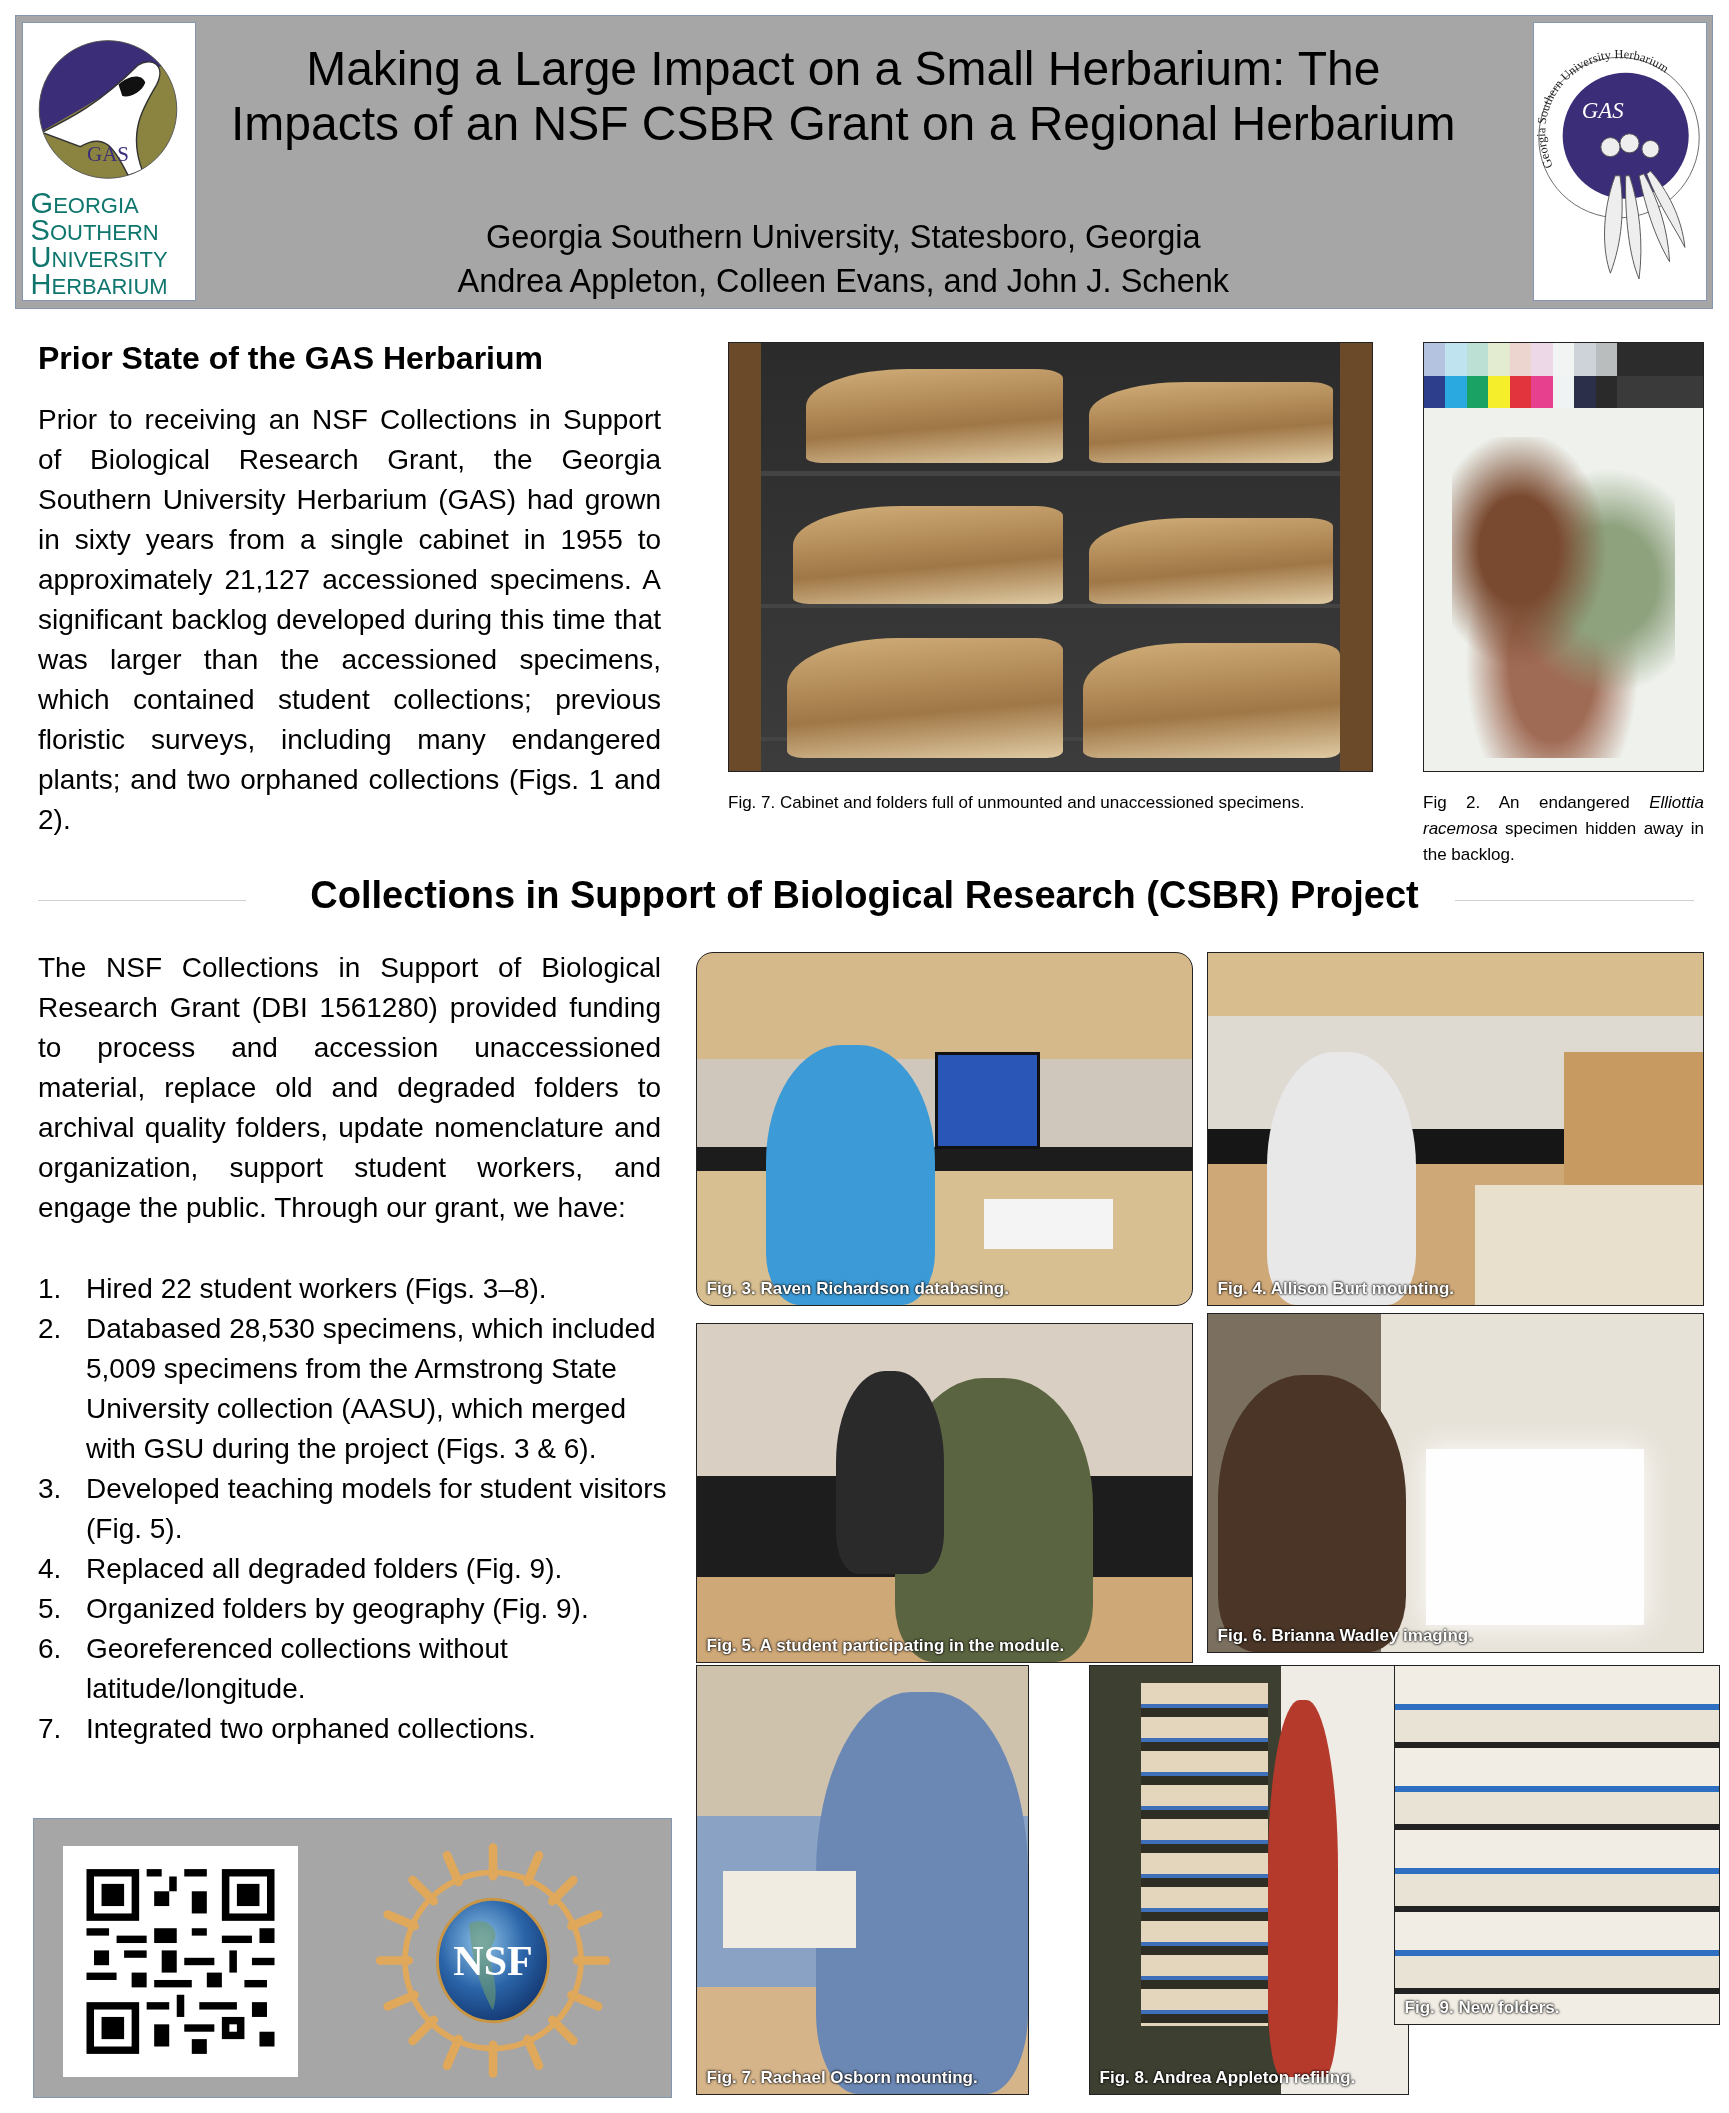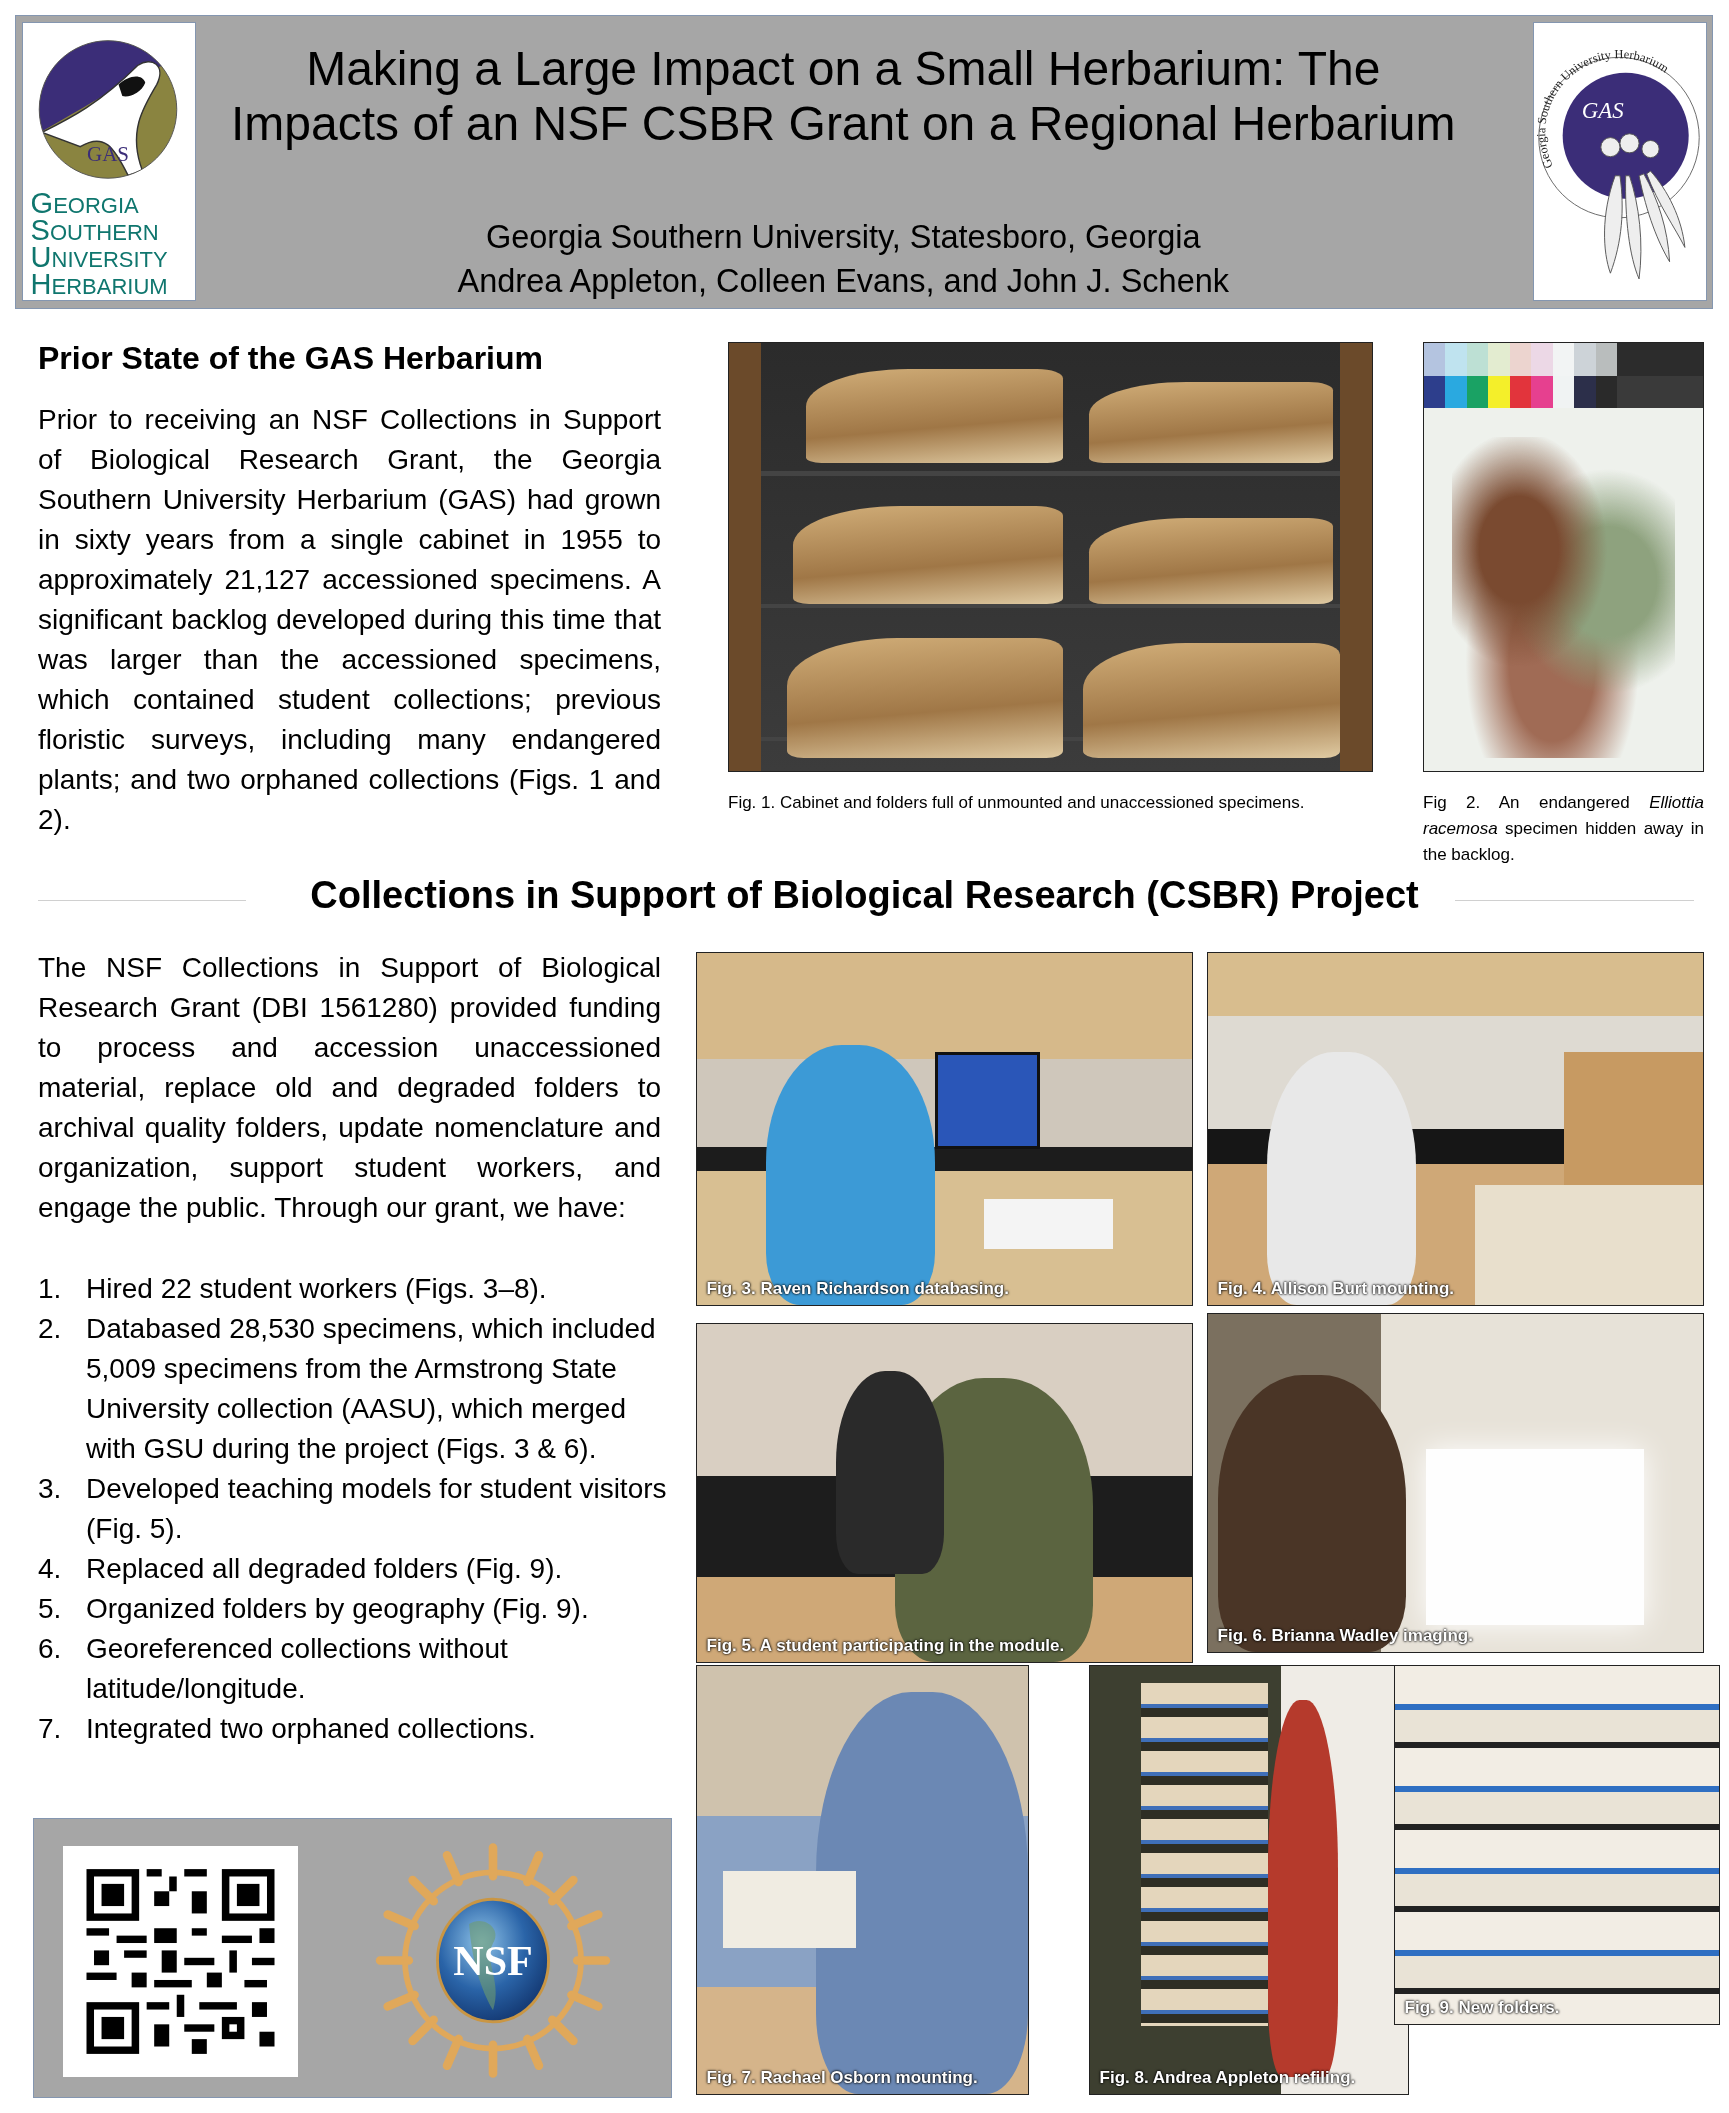--- a/index.html
+++ b/index.html
@@ -59,21 +59,21 @@
 
   #footer-box { left:32.5px; top:1818px; width:639px; height:280px; background:#a6a6a6;
                 border:1px solid #8496b0; box-sizing:border-box; }
   #qr { position:absolute; left:29px; top:27px; width:235px; height:231px; background:#fff; }
   #nsf { position:absolute; left:325px; top:19px; width:268px; height:244px; }
 
   .gfig { position:absolute; box-sizing:border-box; border:1px solid #222; overflow:hidden; }
   .gfig .cap { position:absolute; left:9.6px; bottom:5.7px; color:#fff; font-weight:bold; font-size:17px;
                text-shadow:0 0 2.9px #000, 0 0 1.9px #000; white-space:nowrap; font-family:"Liberation Sans", sans-serif; }
   #fig3 { left:696px; top:952px; width:497px; height:354px;
-          background:linear-gradient(180deg,#d6b98a 0 30%, #cfc7bb 30% 55%, #1c1c1c 55% 62%, #d8bf92 62% 100%); }
+          background:linear-gradient(180deg,#d6b98a 0 30%, #cfc7bb 30% 55%, #1c1c1c 55% 62%, #d8bf92 62% 100%);border-radius:17px; }
   #fig4 { left:1207px; top:952px; width:497px; height:354px;
           background:linear-gradient(180deg,#d8bd8e 0 18%, #dedad2 18% 50%, #161616 50% 60%, #cfa877 60% 100%); }
   #fig5 { left:696px; top:1313px; width:497px; height:340px;
           background:linear-gradient(180deg,#d9cfc2 0 45%, #1d1d1d 45% 75%, #cfa877 75% 100%);margin-top:10px; }
   #fig6 { left:1207px; top:1313px; width:497px; height:340px;
           background:linear-gradient(90deg,#7b705f 0 35%, #e7e2d8 35% 100%); }
   #fig7 { left:696px; top:1665px; width:333px; height:430px;
           background:linear-gradient(180deg,#cfc2ad 0 35%, #8aa2c4 35% 75%, #d5b48a 75% 100%); }
   #fig8 { left:1043px; top:1665px; width:320px; height:430px;
           background:linear-gradient(90deg,#3d3f30 0 60%, #efece6 60% 100%);margin-left:46px; }
@@ -139,21 +139,21 @@
 <div id="s1-body" class="abs">Prior to receiving an NSF Collections in Support of Biological Research Grant, the Georgia Southern University Herbarium (GAS) had grown in sixty years from a single cabinet in 1955 to approximately 21,127 accessioned specimens.  A significant backlog developed during this time that was larger than the accessioned specimens, which contained student collections; previous floristic surveys, including many endangered plants; and two orphaned collections (Figs. 1 and 2).</div>
 
 <div id="fig1" class="photo">
   <div class="stack" style="left:12%;top:6%;width:40%;height:22%;"></div>
   <div class="stack" style="left:56%;top:9%;width:38%;height:19%;"></div>
   <div class="stack" style="left:10%;top:38%;width:42%;height:23%;"></div>
   <div class="stack" style="left:56%;top:41%;width:38%;height:20%;"></div>
   <div class="stack" style="left:9%;top:69%;width:43%;height:28%;"></div>
   <div class="stack" style="left:55%;top:70%;width:40%;height:27%;"></div>
 </div>
-<div id="fig1-caption" class="caption">Fig. 1. Cabinet and folders full of unmounted and  unaccessioned specimens.</div>
+<div id="fig1-caption" class="caption">Fig. 7. Cabinet and folders full of unmounted and  unaccessioned specimens.</div>
 
 <div id="fig2" class="photo">
   <div class="swatch-row" style="top:0;">
     <div style="background:#b4c4e0"></div>
       <div style="background:#bfe3ef"></div>
       <div style="background:#bde0d4"></div>
       <div style="background:#e3ecd0"></div>
       <div style="background:#ecd4cf"></div>
       <div style="background:#ecd8e6"></div>
       <div style="background:#f2f4f4"></div>

